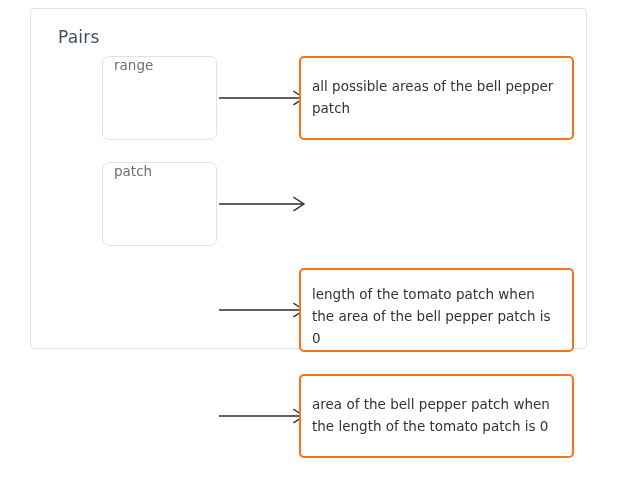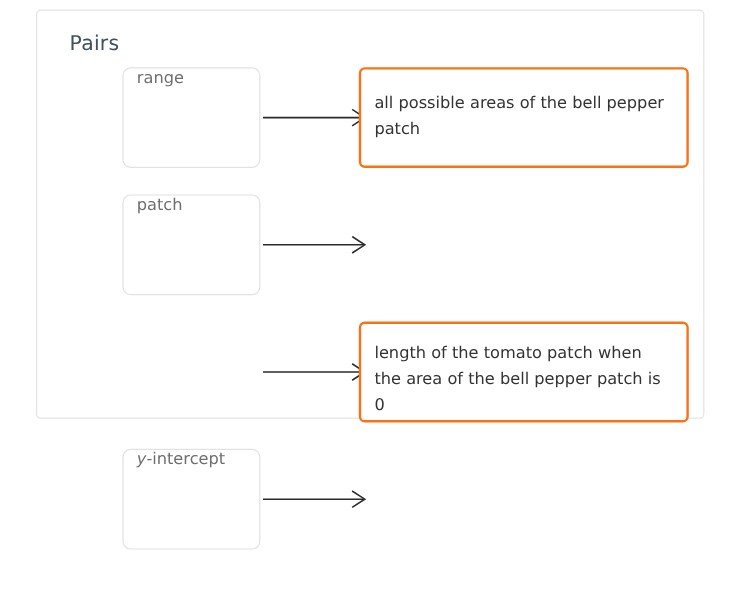--- a/index.html
+++ b/index.html
@@ -144,23 +144,23 @@
       <div class="pair-row">
         <div class="arrow"><svg width="90" height="16" viewBox="0 0 90 16" xmlns="http://www.w3.org/2000/svg">
             <line x1="0" y1="8" x2="84" y2="8" stroke="#2b2b2b" stroke-width="1.3"></line>
             <polyline points="75,1.5 85,8 75,14.5" fill="none" stroke="#2b2b2b" stroke-width="1.3" stroke-linecap="square"></polyline>
           </svg></div>
         <div class="def-card top-align">
           <div class="def-text">length of the tomato patch when the area of the bell pepper patch is 0</div>
         </div>
       </div>
       <div class="pair-row">
-        <div class="term-card">
-          <div class="term-label"><i>y</i><span>-intercept</span></div>
-        </div>
         <div class="arrow"><svg width="90" height="16" viewBox="0 0 90 16" xmlns="http://www.w3.org/2000/svg">
             <line x1="0" y1="8" x2="84" y2="8" stroke="#2b2b2b" stroke-width="1.3"></line>
             <polyline points="75,1.5 85,8 75,14.5" fill="none" stroke="#2b2b2b" stroke-width="1.3" stroke-linecap="square"></polyline>
           </svg></div>
+        <div class="def-card">
+          <div class="def-text">area of the bell pepper patch when the length of the tomato patch is 0</div>
+        </div>
       </div>
     </div>
 
 </div>
 
 </body></html>

